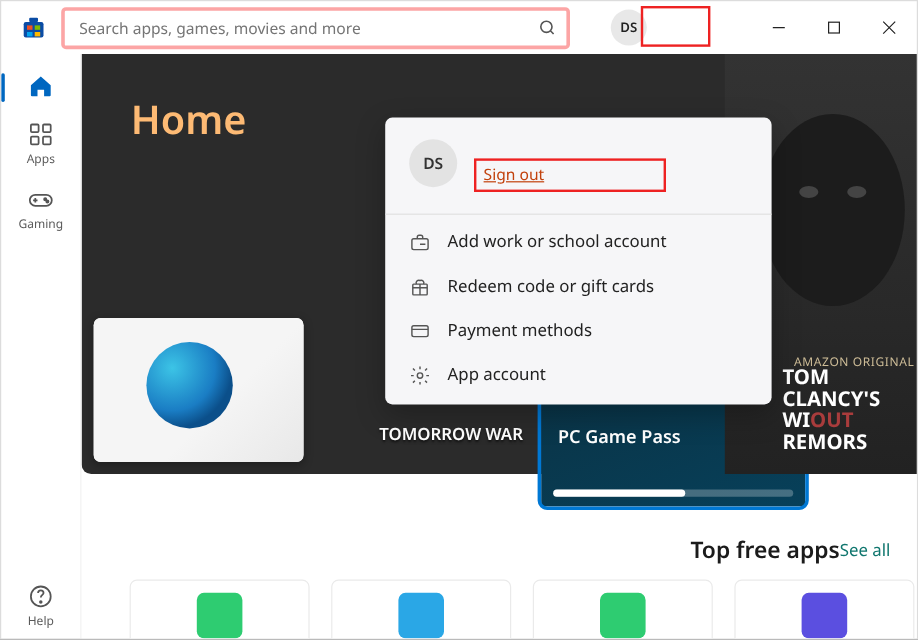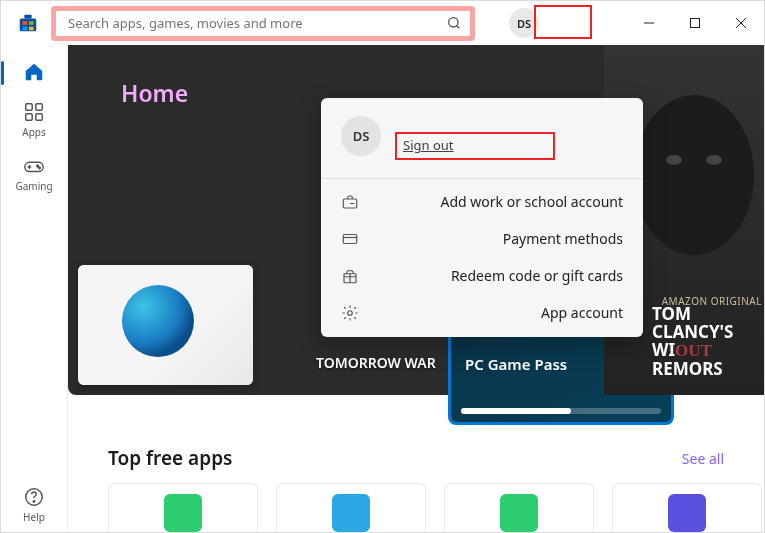--- a/index.html
+++ b/index.html
@@ -2,76 +2,76 @@
 <html><head>
 <meta charset="utf-8">
 <style>
 * { margin:0; padding:0; box-sizing:border-box; font-family:"Segoe UI",system-ui,sans-serif; }
 body { width:765px; height:533px; overflow:hidden; background:#fff; position:relative; }
 
 .window { width:765px; height:533px; display:flex; flex-direction:column; border:1px solid #dcdcdc; }
 
 .topbar { height:44px; display:flex; align-items:center; gap:12px; padding:0 0 0 16px; }
 .store-logo { width:22px; height:22px; }
-.searchbox { flex:1; max-width:424px; height:35px; border:5px solid #fca5a5; border-radius:4px; display:flex; align-items:center; padding:0 8px 0 12px; font-size:13px; color:#6a6a6a; background:#fff; }
+.searchbox { flex:1; max-width:424px; height:35px; border:3px solid #fca5a5; border-radius:4px; display:flex; align-items:center; padding:0 8px 0 12px; font-size:13px; color:#6a6a6a; background:#fff; }
 .searchbox input { border:none; outline:none; flex:1; font-size:13px; background:transparent; }
 .avatar-btn { width:30px; height:30px; border-radius:50%; background:#e8e8e8; display:flex; align-items:center; justify-content:center; font-size:11px; font-weight:600; color:#222; margin-left:22px; }
 .hilite-avatar { position:absolute; border:2px solid #e22; left:534px; top:5px; width:58px; height:34px; pointer-events:none; }
 .win-controls { margin-left:auto; display:flex; }
 .win-controls div { width:46px; height:34px; display:flex; align-items:center; justify-content:center; font-size:14px; color:#222; }
 
 .body { flex:1; display:flex; overflow:hidden; }
 .sidebar { width:67px; display:flex; flex-direction:column; padding-top:8px; border-right:1px solid #eee; }
 .side-item { display:flex; flex-direction:column; align-items:center; gap:2px; padding:8px 0; font-size:10px; color:#5a5a5a; cursor:pointer; position:relative; }
 .side-item.active { color:#0067c0; }
 .side-item.active::before { content:""; position:absolute; left:0; top:8px; bottom:8px; width:3px; background:#0067c0; border-radius:2px; }
 .side-item .ico { width:22px; height:22px; color:#555; }
 .side-item.active .ico { color:#0067c0; }
 .side-spacer { flex:1; }
 
 .main { flex:1; overflow:hidden; position:relative; background:#fff; }
 
 .hero { height:350px; margin:0 0 0 0; background:#2b2b2b; position:relative; border-bottom-left-radius:8px; }
-.hero-home { position:absolute; left:53px; top:32px; color:#f0abfc; font-size:23px; font-weight:600; }
+.hero-home { position:absolute; left:41px; top:32px; color:#fdba74; font-size:33px; font-weight:600; }
 
 .thumb { position:absolute; left:10px; top:220px; width:175px; height:120px; background:#fff; border-radius:6px; overflow:hidden; box-shadow:0 2px 8px rgba(0,0,0,.3); }
 .thumb-inner { width:100%; height:100%; background:linear-gradient(135deg,#f5f5f5 60%,#e8e8e8 100%); position:relative; }
 .thumb-disc { position:absolute; left:44px; top:20px; width:72px; height:72px; border-radius:50%; background:radial-gradient(circle at 30% 30%,#3cc4e6,#1a7dc4 50%,#0b4f8a 70%); }
 
 .hero-text-a { position:absolute; left:248px; top:308px; color:#fff; font-size:14px; font-weight:600; text-shadow:0 1px 2px rgba(0,0,0,.6); }
 
 .gp-card { position:absolute; left:380px; top:218px; width:226px; height:162px; border:3px solid #0078d4; border-radius:8px; background:linear-gradient(160deg,#0b2f3f,#07405a); }
 .gp-label { position:absolute; left:14px; bottom:48px; color:#fff; font-size:15px; font-weight:600; }
 .gp-scroll { position:absolute; left:10px; right:10px; bottom:8px; height:6px; background:rgba(255,255,255,.25); border-radius:3px; }
 .gp-scroll::before { content:""; position:absolute; left:0; top:0; height:100%; width:55%; background:#fff; border-radius:3px; }
 
 .hero-movie { position:absolute; right:0; top:0; width:160px; height:350px; background:linear-gradient(180deg,#333 0%,#222 100%); }
 .amazon { position:absolute; right:2px; top:249px; color:#cdbc97; font-size:10px; letter-spacing:.5px; }
 .clancy { position:absolute; right:2px; top:260px; color:#fff; font-size:17px; font-weight:700; line-height:18px; text-align:left; width:110px; }
-.wo { color:#a93c3c;font-family:Liberation Serif, serif; }
-
-.section-head { display:flex; align-items:center; justify-content:space-between; padding:50px 40px 12px 40px; }
+.wo { color:#a93c3c; }
+
+.section-head { display:flex; align-items:center; justify-content:flex-end; padding:50px 22px 12px 40px; }
 .section-title { font-size:19px; font-weight:600; color:#1b1b1b; }
-.see-all { color:#8b5cf6; font-size:14px; }
+.see-all { color:#0f766e; font-size:14px; }
 
 .app-row { display:flex; gap:18px; padding:0 0 0 40px; }
 .app-card { width:150px; height:60px; background:#fff; border:1px solid #eaeaea; border-radius:6px; display:flex; align-items:center; justify-content:center; }
 .app-tile { width:38px; height:38px; border-radius:6px; }
 .t1 { background:#2ecc71; } .t2 { background:#2aa7e6; } .t3 { background:#2ecc71; } .t4 { background:#5b4fe0; }
 
 .menu { position:absolute; left:253px; top:53px; width:322px; background:#f6f6f8; border-radius:6px; box-shadow:0 8px 24px rgba(0,0,0,.25); padding:14px 16px 6px 16px; font-size:14px; color:#222; }
 .menu-profile { display:flex; gap:14px; padding:4px 4px 12px 4px; }
 .menu-avatar { width:40px; height:40px; border-radius:50%; background:#e3e3e3; display:flex; align-items:center; justify-content:center; font-size:13px; font-weight:600; color:#333; }
 .menu-userinfo { display:flex; flex-direction:column; gap:4px; }
 .menu-name { font-size:14px; font-weight:400; }
 .menu-email { width:160px; height:12px; }
-.signout { color:#404040; text-decoration:underline; font-size:13px; display:inline-block; padding:2px 6px; }
+.signout { color:#c2410c; text-decoration:underline; font-size:13px; display:inline-block; padding:2px 6px; }
 .hilite-signout { border:2px solid #e22; display:inline-block; padding:0 6px 2px 0; }
 .menu-sep { height:1px; background:#e0e0e0; margin:6px -16px 4px -16px; }
-.menu-item { display:flex; align-items:center; padding:9px 4px; cursor:pointer;justify-content:space-between; }
+.menu-item { display:flex; align-items:center; gap:14px; padding:9px 4px; cursor:pointer; }
 .menu-item .mico { width:18px; height:18px; color:#555; flex-shrink:0; }
 </style>
 </head>
 <body>
 
 <div class="window">
   <div class="topbar">
     <svg class="store-logo" viewBox="0 0 24 24">
         <rect x="3" y="7" width="18" height="14" rx="2" fill="#0a4ca5"></rect>
         <rect x="8" y="3" width="8" height="4" rx="1" fill="#0a4ca5"></rect>
@@ -208,34 +208,34 @@
         <div class="menu-sep"></div>
         <div class="menu-item">
           <svg class="mico" viewBox="0 0 24 24" fill="none" stroke="currentColor" stroke-width="1.6">
               <rect x="3" y="8" width="18" height="12" rx="2"></rect>
               <path d="M9 8V6a2 2 0 0 1 2-2h2a2 2 0 0 1 2 2v2M12 14h6"></path>
             </svg>
           <span>Add work or school account</span>
         </div>
         <div class="menu-item">
           <svg class="mico" viewBox="0 0 24 24" fill="none" stroke="currentColor" stroke-width="1.6">
+              <rect x="4" y="9" width="16" height="12" rx="1"></rect>
+              <path d="M4 13h16M12 9v12M8 9a3 3 0 0 1 4-4 3 3 0 0 1 4 4"></path>
+            </svg>
+          <span>Redeem code or gift cards</span>
+        </div>
+        <div class="menu-item">
+          <svg class="mico" viewBox="0 0 24 24" fill="none" stroke="currentColor" stroke-width="1.6">
               <rect x="3" y="6" width="18" height="12" rx="2"></rect>
               <path d="M3 10h18"></path>
             </svg>
           <span>Payment methods</span>
         </div>
         <div class="menu-item">
           <svg class="mico" viewBox="0 0 24 24" fill="none" stroke="currentColor" stroke-width="1.6">
-              <rect x="4" y="9" width="16" height="12" rx="1"></rect>
-              <path d="M4 13h16M12 9v12M8 9a3 3 0 0 1 4-4 3 3 0 0 1 4 4"></path>
-            </svg>
-          <span>Redeem code or gift cards</span>
-        </div>
-        <div class="menu-item">
-          <svg class="mico" viewBox="0 0 24 24" fill="none" stroke="currentColor" stroke-width="1.6">
               <circle cx="12" cy="12" r="3"></circle>
               <path d="M12 2v3M12 19v3M4.2 4.2l2.1 2.1M17.7 17.7l2.1 2.1M2 12h3M19 12h3M4.2 19.8l2.1-2.1M17.7 6.3l2.1-2.1"></path>
             </svg>
           <span>App account</span>
         </div>
       </div>
     </div>
   </div>
 </div>
 

